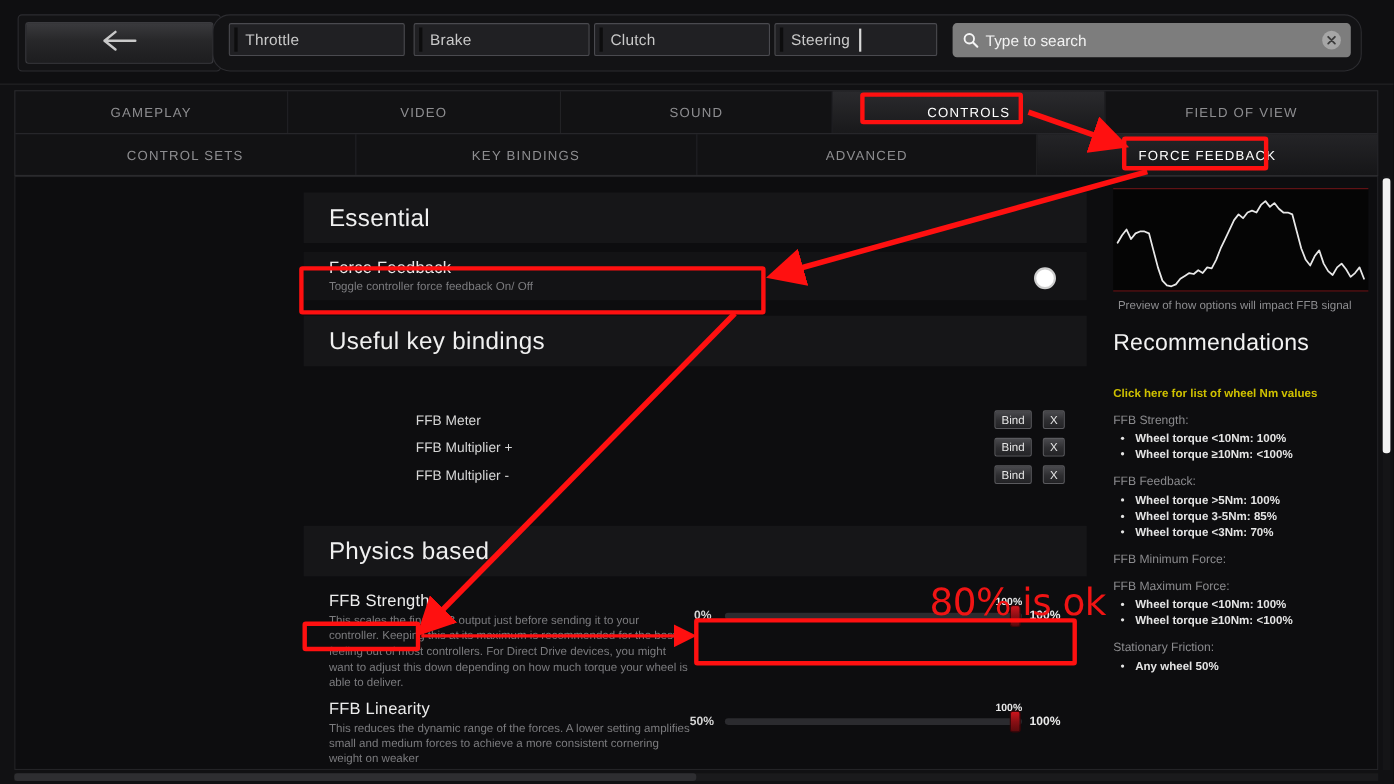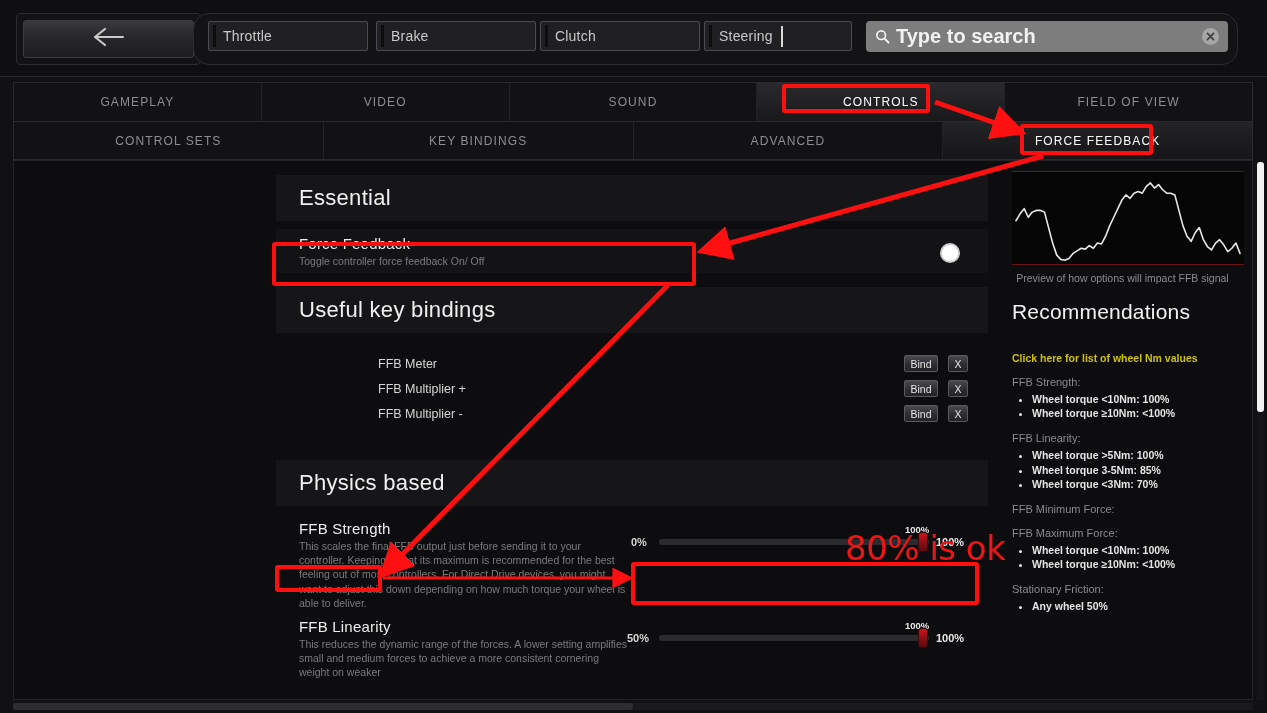--- a/index.html
+++ b/index.html
@@ -43,21 +43,21 @@
     color: #c9c9c9; font-size: 14px; margin-left: 7px;
     font-family: "Liberation Sans", sans-serif; letter-spacing: .2px;
   }
   .caret { width: 2px; height: 21px; background: #d8d8d8; margin-left: 8px; }
 
   #search-box {
     position: absolute; left: 672px; top: 7px; width: 362px; height: 31px;
     background: #7d7d7d; border-radius: 4px; display: flex; align-items: center;
   }
   #search-box .sicon { margin-left: 9px; display: flex; }
-  #search-box .stext { color: #f2f2f2; font-size: 20px; margin-left: 6px; font-weight: bold; }
+  #search-box .stext { color: #f2f2f2; font-size: 14px; margin-left: 6px; font-weight: normal; }
   #search-clear {
     position: absolute; right: 9px; top: 7px; width: 17px; height: 17px;
     border-radius: 50%; background: #a6a6a6; display:flex; align-items:center; justify-content:center;
   }
   #search-clear svg { width: 9px; height: 9px; }
 
   
   #tabs-frame {
     position: absolute; left: 13px; top: 82px; width: 1240px; height: 78px;
     background: #121214; border: 1px solid #2a2a2d;
@@ -282,21 +282,21 @@
         <div class="opt-title">Force Feedback</div>
         <div class="opt-desc">Toggle controller force feedback On/ Off</div>
         <div class="toggle on"></div>
       </div>
 
 
       <div class="section-head" style="margin-top:14px;">
         <span>Useful key bindings</span>
       </div>
 
-      <div style="margin-top:18px;">
+      <div style="margin-top:36px;">
         <div class="bind-row">
           <span class="bind-label">FFB Meter</span>
           <div class="bind-btn">Bind</div>
           <div class="clear-btn">X</div>
         </div>
         <div class="bind-row">
           <span class="bind-label">FFB Multiplier +</span>
           <div class="bind-btn">Bind</div>
           <div class="clear-btn">X</div>
         </div>
@@ -353,21 +353,21 @@
 
       <div class="rec-group">
         <div class="rec-group-title">FFB Strength:</div>
         <ul>
           <li>Wheel torque &lt;10Nm: 100%</li>
           <li>Wheel torque ≥10Nm: &lt;100%</li>
         </ul>
       </div>
 
       <div class="rec-group">
-        <div class="rec-group-title">FFB Linearity:</div>
+        <div class="rec-group-title">FFB Feedback:</div>
         <ul>
           <li>Wheel torque &gt;5Nm: 100%</li>
           <li>Wheel torque 3-5Nm: 85%</li>
           <li>Wheel torque &lt;3Nm: 70%</li>
         </ul>
       </div>
 
       <div class="rec-group">
         <div class="rec-group-title">FFB Minimum Force:</div>
       </div>

